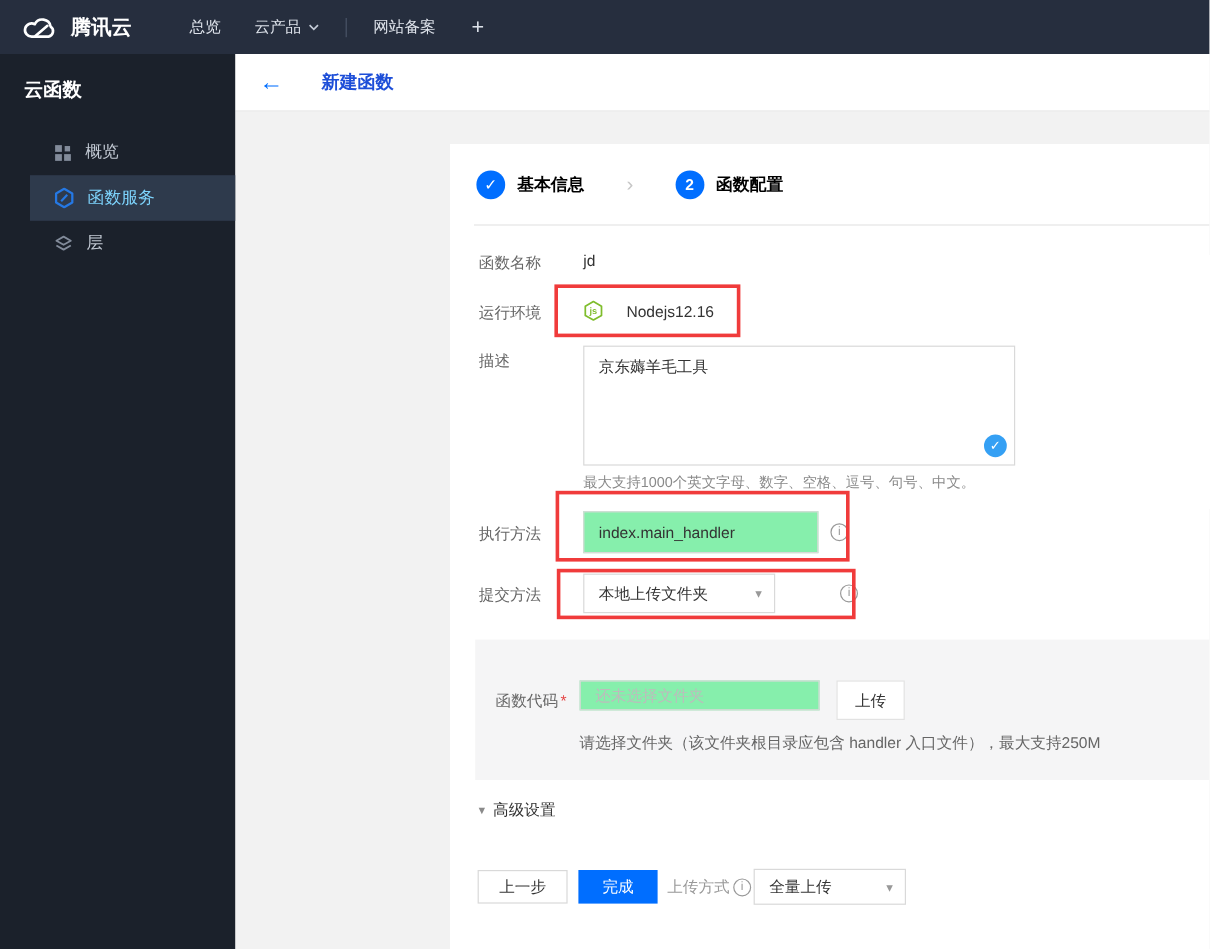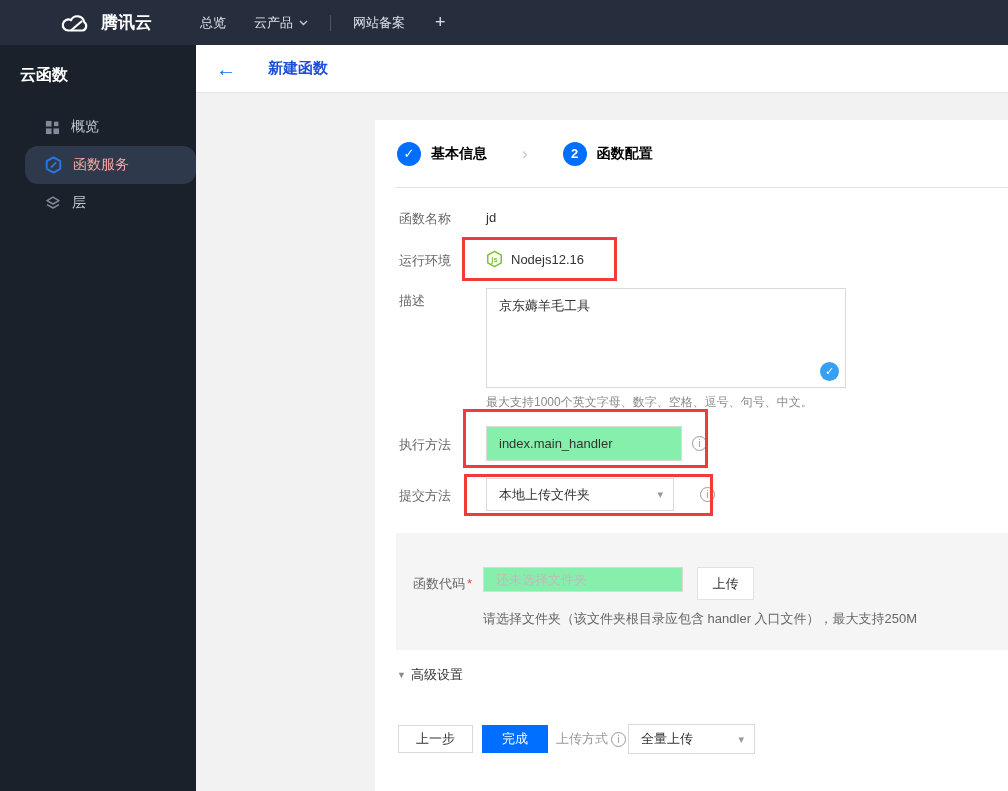--- a/index.html
+++ b/index.html
@@ -3,32 +3,32 @@
 <meta charset="utf-8">
 <style>
   * { margin:0; padding:0; box-sizing:border-box; }
   html,body { width:1008px; height:791px; overflow:hidden; }
   body { font-family:"Liberation Sans","DejaVu Sans",sans-serif; background:#f2f2f2; position:relative; }
 
   
   .navbar { position:absolute; top:0; left:0; width:1008px; height:45px; background:#262e3e;
             display:flex; align-items:center; z-index:50; }
   .brand { display:flex; align-items:center; gap:11px; padding-left:18px; width:140px;
-           color:#fff; font-size:17px; font-weight:bold; cursor:pointer;margin-left:42px; }
+           color:#fff; font-size:17px; font-weight:bold; cursor:pointer; }
   .nav-items { display:flex; align-items:center; margin-left:4px; }
   .nav-item { color:#dde2ea; font-size:13px; padding:0 14px; cursor:pointer; display:flex; align-items:center; gap:6px; }
   .nav-divider { width:1px; height:16px; background:#4a5466; margin:0 8px; }
   .nav-plus { color:#dde2ea; font-size:18px; padding:0 16px; cursor:pointer; }
 
   
   .sidebar { position:absolute; top:45px; left:0; width:196px; height:746px; background:#1b212b; z-index:40; }
   .sidebar-title { color:#fff; font-size:16px; font-weight:bold; padding:20px 0 22px 20px; }
   .side-item { height:38px; display:flex; align-items:center; gap:11px; padding-left:20px;
                color:#c3cad4; font-size:14px; cursor:pointer;margin-left:25px; }
-  .side-item.selected { background:#2e3a4c; color:#fca5a5;border-radius:13px; }
+  .side-item.selected { background:#2e3a4c; color:#7dd3fc; }
 
   
   .page-header { position:absolute; top:45px; left:196px; width:812px; height:48px; background:#fff;
                  border-bottom:1px solid #e6e6e6; display:flex; align-items:center; z-index:30; }
   .back-btn { color:#006eff; font-size:20px; margin-left:20px; cursor:pointer; line-height:1; }
   .page-title { font-size:15px; font-weight:bold; color:#1d4ed8; margin-left:32px; }
 
   
   .card { position:absolute; top:120px; left:375px; width:633px; height:671px; background:#fff; }
 
@@ -37,37 +37,37 @@
                  display:flex; align-items:center; justify-content:center; font-size:13px; font-weight:bold; flex:0 0 auto; }
   .step-label { font-size:14px; font-weight:bold; color:#000; margin-left:10px; }
   .step-chevron { color:#c6c6c6; font-size:17px; margin:0 35px; }
   .steps-divider { position:absolute; top:67px; left:20px; right:0; height:1px; background:#e5e5e5; }
 
   .form-label { position:absolute; left:24px; width:86px; font-size:13px; color:#666; }
   .req { color:#e54545; margin-left:2px; }
 
   .value-text { position:absolute; left:111px; font-size:13px; color:#333; }
 
-  .runtime-wrap { position:absolute; left:111px; top:127px; height:24px; display:flex; align-items:center; gap:8px;
+  .runtime-wrap { position:absolute; left:111px; top:127px; height:24px; display:flex; align-items:center; gap:19px;
                   font-size:13px; color:#333; }
 
   .desc-textarea { position:absolute; left:111px; top:168px; width:360px; height:100px; border:1px solid #d9d9d9;
                    font-family:"Liberation Sans","DejaVu Sans",sans-serif; font-size:13px; color:#333;
                    padding:8px 12px; resize:none; outline:none; background:#fff; }
   .desc-check { position:absolute; left:445px; top:242px; width:19px; height:19px; border-radius:50%;
                 background:#35a0f4; color:#fff; font-size:11px; display:flex; align-items:center; justify-content:center; }
   .desc-hint { position:absolute; left:111px; top:274px; font-size:12px; color:#8a8a8a; white-space:nowrap; }
 
   .text-input { border:1px solid #d9d9d9; font-family:"Liberation Sans","DejaVu Sans",sans-serif;
                 font-size:13px; color:#333; padding:0 12px; outline:none; background:#86efac; }
   .handler-input { position:absolute; left:111px; top:306px; width:196px; height:35px; }
 
   .select-box { border:1px solid #d9d9d9; background:#fff; display:flex; align-items:center;
                 font-size:13px; color:#333; padding:0 12px; cursor:pointer; position:relative; }
-  .submit-select { position:absolute; left:111px; top:358px; width:188px; height:33px; }
+  .submit-select { position:absolute; left:111px; top:358px; width:160px; height:33px; }
   .select-caret { position:absolute; right:10px; color:#999; font-size:11px; }
 
   .info-icon { position:absolute; width:15px; height:15px; border:1px solid #999; border-radius:50%;
                color:#999; font-size:10px; display:flex; align-items:center; justify-content:center; }
 
   .red-box { position:absolute; border:3px solid #f03b3b; pointer-events:none; z-index:20; }
   .red-box-1 { left:87px;  top:117px; width:155px; height:44px; }
   .red-box-2 { left:88px;  top:289px; width:245px; height:59px; }
   .red-box-3 { left:89px;  top:354px; width:249px; height:42px; }
 

